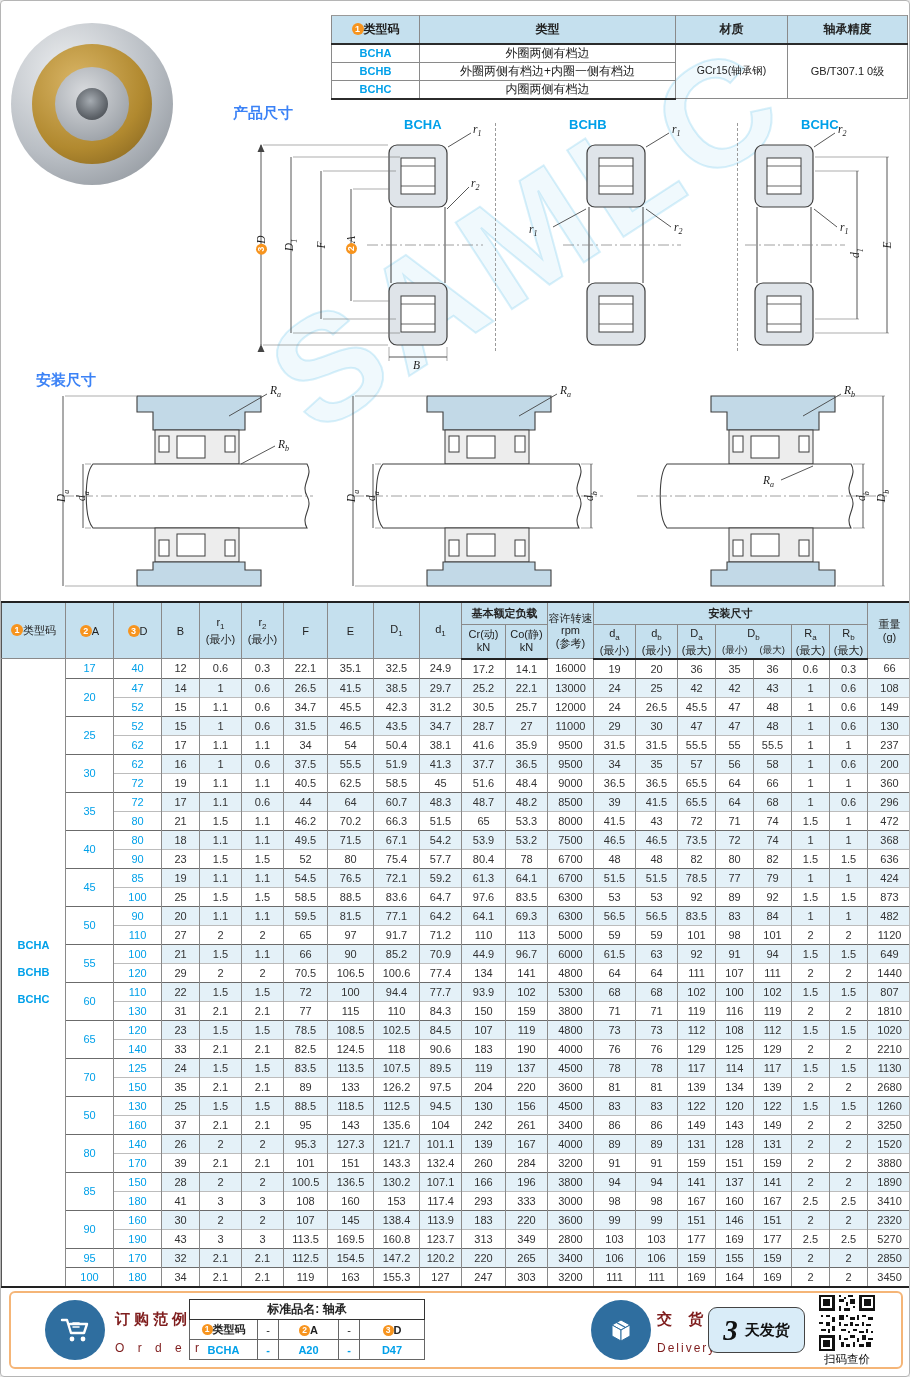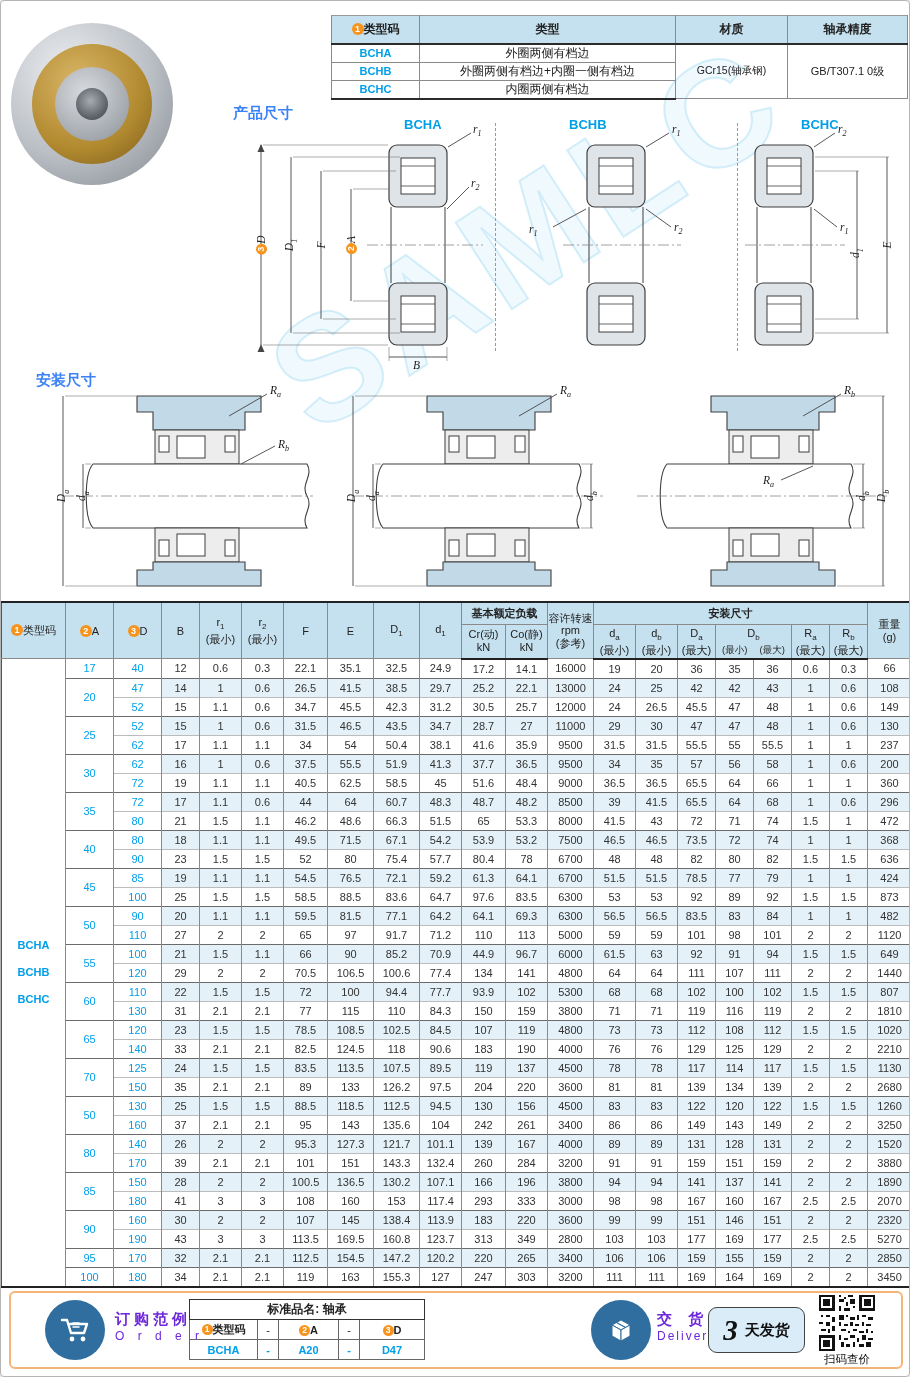--- a/index.html
+++ b/index.html
@@ -78,23 +78,23 @@
   .spec tbody td.gs{border-top:1.5px solid #6b6b6b;}
   .spec tbody tr.stripe td.val{background:#e4f1f8;}
   .spec td.typecol{color:#00a0e9;font-weight:bold;vertical-align:middle;background:#fff;}
   .spec td.typecol div{margin:9px 0;font-size:11px;}
   .spec td.acol,.spec td.dcol{color:#00a0e9;background:#fff;}
   
   .strip{position:absolute;left:8px;top:1290px;width:894px;height:78px;border:2px solid #f5b577;
          border-radius:6px;background:#fff;z-index:2;}
   .icircle{position:absolute;width:60px;height:60px;border-radius:50%;background:#2f6e9f;
            display:flex;align-items:center;justify-content:center;}
-  .otext{position:absolute;color:#6d28d9;}
+  .otext{position:absolute;color:#7f1d1d;}
   .otext .cn{font-size:15px;font-weight:bold;letter-spacing:4px;}
-  .otext .en{font-size:12px;letter-spacing:5px;margin-top:0;}
+  .otext .en{font-size:12px;letter-spacing:5px;margin-top:12px;}
   .otable{position:absolute;left:178px;top:6px;width:235px;border-collapse:collapse;
           table-layout:fixed;font-size:11px;}
   .otable th,.otable td{border:1px solid #666;text-align:center;height:20px;overflow:hidden;
           white-space:nowrap;padding:0;}
   .otable .hd{font-weight:bold;font-size:12px;border:1.5px solid #333;}
   .otable .lbl{font-weight:bold;}
   .otable .cyan{color:#00a0e9;font-weight:bold;}
   .days{position:absolute;left:697px;top:14px;width:97px;height:46px;background:#d9ecf8;
         border:1.5px solid #444;border-radius:9px;display:flex;align-items:center;
         justify-content:center;gap:7px;}
@@ -615,21 +615,21 @@
           <td class="val gs">1</td>
           <td class="val gs">0.6</td>
           <td class="val gs">296</td>
         </tr>
         <tr>
           <td class="dcol">80</td>
           <td class="val">21</td>
           <td class="val">1.5</td>
           <td class="val">1.1</td>
           <td class="val">46.2</td>
-          <td class="val">48.6</td>
+          <td class="val">70.2</td>
           <td class="val">66.3</td>
           <td class="val">51.5</td>
           <td class="val">65</td>
           <td class="val">53.3</td>
           <td class="val">8000</td>
           <td class="val">41.5</td>
           <td class="val">43</td>
           <td class="val">72</td>
           <td class="val">71</td>
           <td class="val">74</td>
@@ -1058,21 +1058,21 @@
           <td class="val">293</td>
           <td class="val">333</td>
           <td class="val">3000</td>
           <td class="val">98</td>
           <td class="val">98</td>
           <td class="val">167</td>
           <td class="val">160</td>
           <td class="val">167</td>
           <td class="val">2.5</td>
           <td class="val">2.5</td>
-          <td class="val">2070</td>
+          <td class="val">3410</td>
         </tr>
         <tr class="stripe">
           <td class="acol gs" rowspan="2">90</td>
           <td class="dcol gs">160</td>
           <td class="val gs">30</td>
           <td class="val gs">2</td>
           <td class="val gs">2</td>
           <td class="val gs">107</td>
           <td class="val gs">145</td>
           <td class="val gs">138.4</td>

